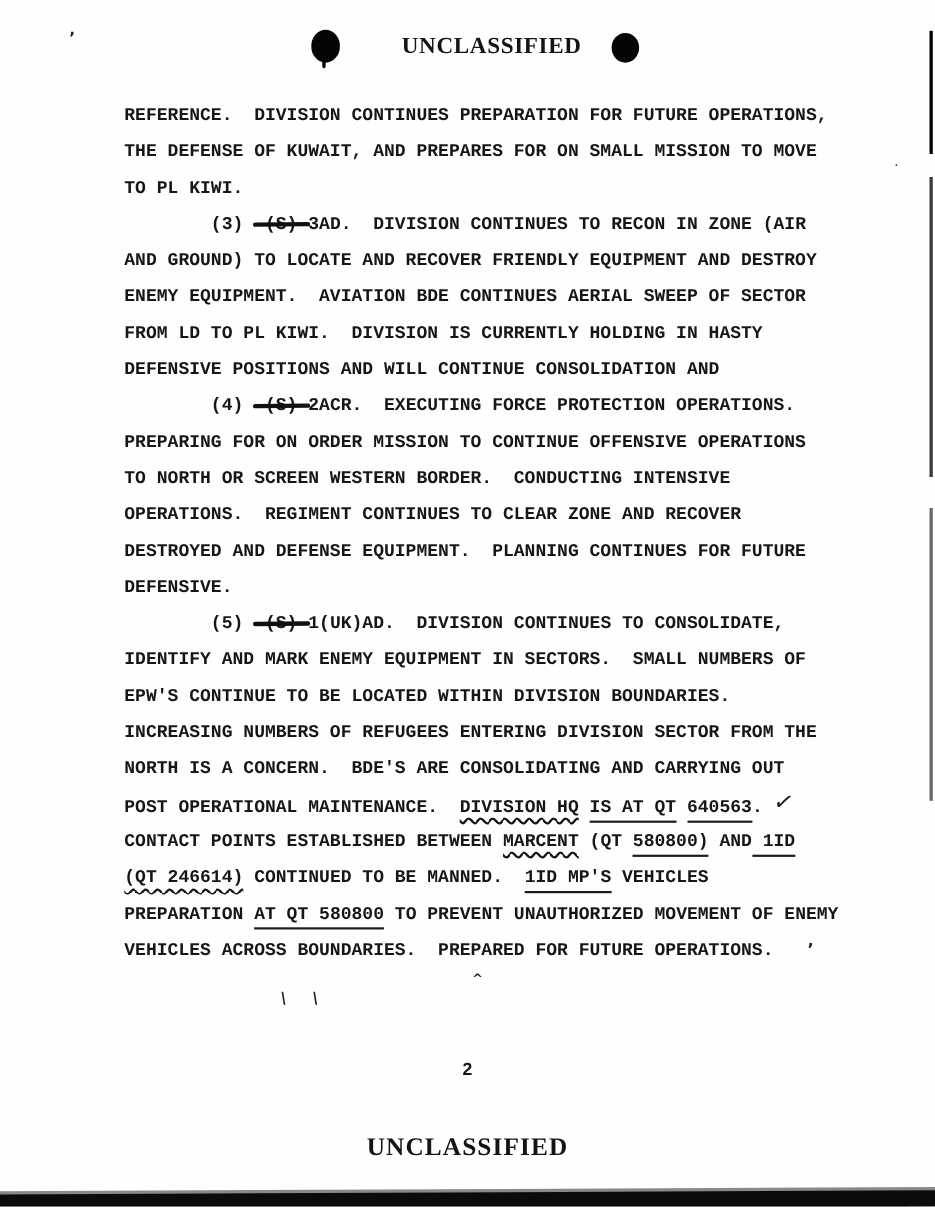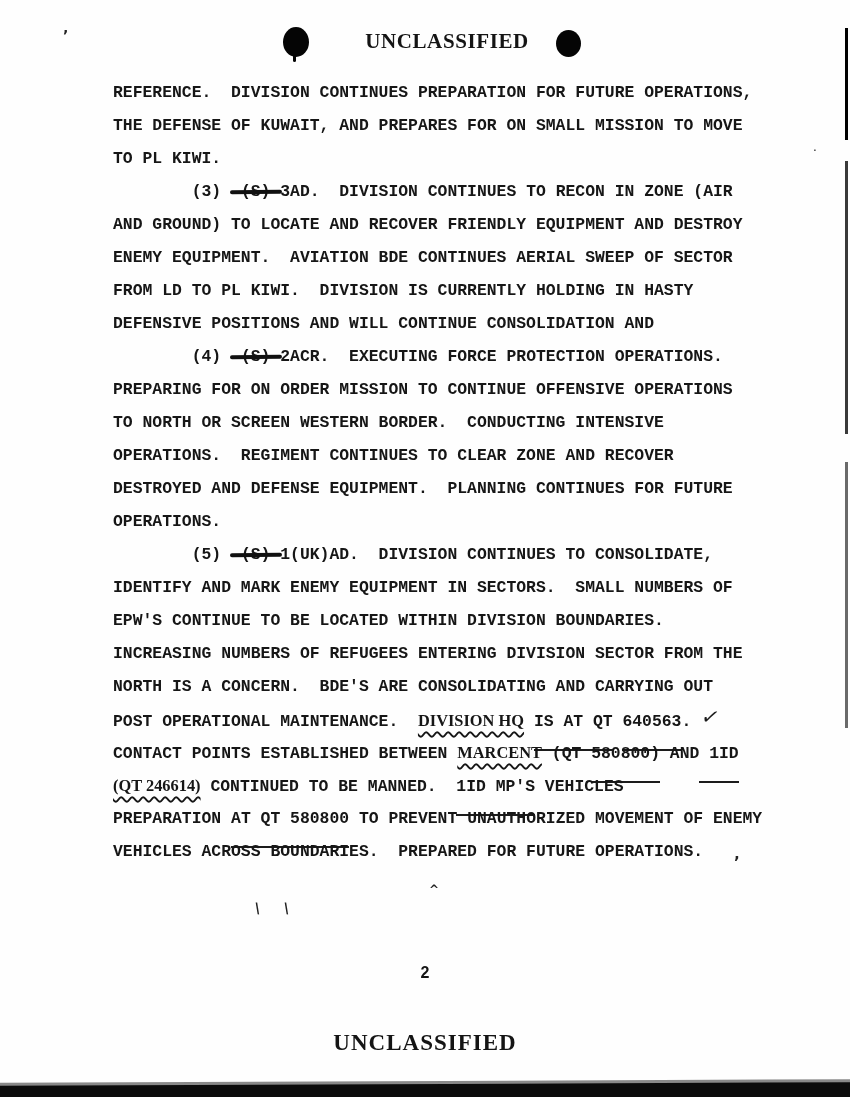--- a/index.html
+++ b/index.html
@@ -15,34 +15,34 @@
   .dot{position:absolute;background:#050505;border-radius:50%;}
   .dot-left{left:283px;top:27px;width:26px;height:30px;}
   .dot-left::after{content:"";position:absolute;left:10px;top:29px;width:3px;height:6px;background:#050505;border-radius:0 0 3px 3px;}
   .dot-right{left:556px;top:30px;width:25px;height:27px;}
   .header-title{
     position:absolute;top:29px;left:calc(50% + 22px);transform:translateX(-50%);
     font-weight:bold;font-size:21px;letter-spacing:0.6px;white-space:nowrap;
   }
   
   .doc-body{
-    position:absolute;left:113px;top:76px;width:680px;
+    position:absolute;left:113px;top:88px;width:680px;
     font-family:"Liberation Mono","DejaVu Sans Mono",monospace;
     font-weight:bold;font-size:16.4px;line-height:33px;
     color:#161616;
   }
   .doc-line{white-space:pre;height:33px;}
   .seg-p{}
   .seg-r{position:relative;}
   .seg-r::after{
     content:"";position:absolute;left:-11px;right:-11px;top:8px;height:4px;
     background:#101010;border-radius:2px;transform:rotate(-0.5deg);
   }
-  .seg-u{border-bottom:2px solid #1c1c1c;padding-bottom:18px;}
-  .seg-w{text-decoration:underline;text-decoration-style:wavy;text-decoration-thickness:1.5px;text-underline-offset:5px;font-family:Liberation Serif, serif;}
+  .seg-u{border-bottom:2px solid #1c1c1c;padding-bottom:3px;}
+  .seg-w{text-decoration:underline;text-decoration-style:wavy;text-decoration-thickness:1.5px;text-underline-offset:5px;}
   .seg-c{
     display:inline-block;font-family:"DejaVu Sans",sans-serif;font-weight:bold;
     font-size:21px;transform:rotate(6deg) skewX(-8deg) translateY(-2px);color:#1c1c1c;
   }
   
   .page-number{
     position:absolute;top:964px;left:50%;transform:translateX(-50%);
     font-family:"Liberation Sans","DejaVu Sans",sans-serif;
     font-weight:bold;font-size:16px;
   }
@@ -87,21 +87,21 @@
       <div class="doc-line"><span class="seg-p">        (3)  </span><span class="seg-r">(S)</span><span class="seg-p"> 3AD.  DIVISION CONTINUES TO RECON IN ZONE (AIR</span></div>
       <div class="doc-line"><span class="seg-p">AND GROUND) TO LOCATE AND RECOVER FRIENDLY EQUIPMENT AND DESTROY</span></div>
       <div class="doc-line"><span class="seg-p">ENEMY EQUIPMENT.  AVIATION BDE CONTINUES AERIAL SWEEP OF SECTOR</span></div>
       <div class="doc-line"><span class="seg-p">FROM LD TO PL KIWI.  DIVISION IS CURRENTLY HOLDING IN HASTY</span></div>
       <div class="doc-line"><span class="seg-p">DEFENSIVE POSITIONS AND WILL CONTINUE CONSOLIDATION AND</span></div>
       <div class="doc-line"><span class="seg-p">        (4)  </span><span class="seg-r">(S)</span><span class="seg-p"> 2ACR.  EXECUTING FORCE PROTECTION OPERATIONS.</span></div>
       <div class="doc-line"><span class="seg-p">PREPARING FOR ON ORDER MISSION TO CONTINUE OFFENSIVE OPERATIONS</span></div>
       <div class="doc-line"><span class="seg-p">TO NORTH OR SCREEN WESTERN BORDER.  CONDUCTING INTENSIVE</span></div>
       <div class="doc-line"><span class="seg-p">OPERATIONS.  REGIMENT CONTINUES TO CLEAR ZONE AND RECOVER</span></div>
       <div class="doc-line"><span class="seg-p">DESTROYED AND DEFENSE EQUIPMENT.  PLANNING CONTINUES FOR FUTURE</span></div>
-      <div class="doc-line"><span class="seg-p">OPERATIONS.</span></div>
+      <div class="doc-line"><span class="seg-p">DEFENSIVE.</span></div>
       <div class="doc-line"><span class="seg-p">        (5)  </span><span class="seg-r">(S)</span><span class="seg-p"> 1(UK)AD.  DIVISION CONTINUES TO CONSOLIDATE,</span></div>
       <div class="doc-line"><span class="seg-p">IDENTIFY AND MARK ENEMY EQUIPMENT IN SECTORS.  SMALL NUMBERS OF</span></div>
       <div class="doc-line"><span class="seg-p">EPW'S CONTINUE TO BE LOCATED WITHIN DIVISION BOUNDARIES.</span></div>
       <div class="doc-line"><span class="seg-p">INCREASING NUMBERS OF REFUGEES ENTERING DIVISION SECTOR FROM THE</span></div>
       <div class="doc-line"><span class="seg-p">NORTH IS A CONCERN.  BDE'S ARE CONSOLIDATING AND CARRYING OUT</span></div>
       <div class="doc-line"><span class="seg-p">POST OPERATIONAL MAINTENANCE.  </span><span class="seg-w">DIVISION HQ</span><span class="seg-p"> </span><span class="seg-u">IS AT QT</span><span class="seg-p"> </span><span class="seg-u">640563</span><span class="seg-p">. </span><span class="seg-c">✓</span></div>
       <div class="doc-line"><span class="seg-p">CONTACT POINTS ESTABLISHED BETWEEN </span><span class="seg-w">MARCENT</span><span class="seg-p"> (QT </span><span class="seg-u">580800)</span><span class="seg-p"> AND</span><span class="seg-u"> 1ID</span></div>
       <div class="doc-line"><span class="seg-w">(QT 246614)</span><span class="seg-p"> CONTINUED TO BE MANNED.  </span><span class="seg-u">1ID MP'S</span><span class="seg-p"> VEHICLES</span></div>
       <div class="doc-line"><span class="seg-p">PREPARATION </span><span class="seg-u">AT QT 580800</span><span class="seg-p"> TO PREVENT UNAUTHORIZED MOVEMENT OF ENEMY</span></div>
       <div class="doc-line"><span class="seg-p">VEHICLES ACROSS BOUNDARIES.  PREPARED FOR FUTURE OPERATIONS.</span></div>

